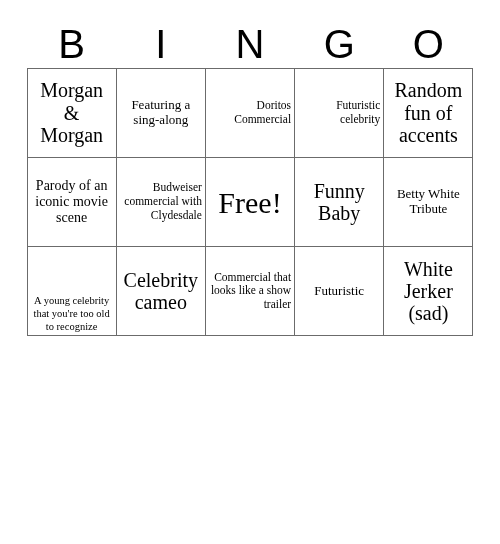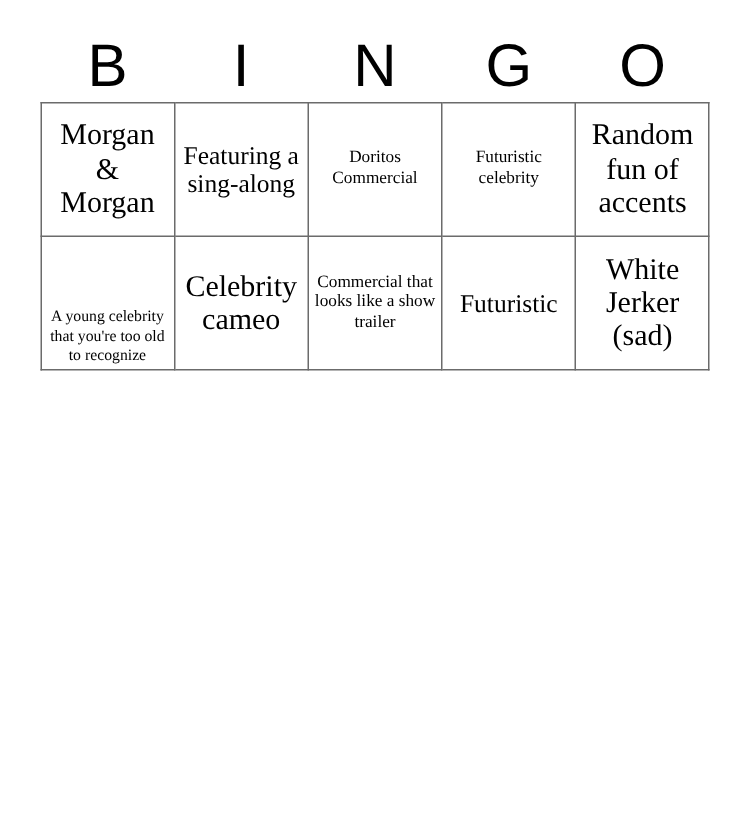--- a/index.html
+++ b/index.html
@@ -66,23 +66,23 @@
     width: 100%;
     line-height: 1.12;
     word-wrap: break-word;
     overflow-wrap: break-word;
     hyphens: none;
   }
 
   
   .sz-xl   { font-size: 30px; line-height: 1.1; }
   .sz-lg   { font-size: 20px; line-height: 1.12; }
-  .sz-md   { font-size: 17px; line-height: 1.14; }
+  .sz-md   { font-size: 13px; line-height: 1.14; }
   .sz-sm   { font-size: 14px; line-height: 1.16; }
-  .sz-xs   { font-size: 11.5px; line-height: 1.2; }
+  .sz-xs   { font-size: 11.5px; line-height: 1.2; text-align: right; }
   .sz-xxs  { font-size: 10.5px; line-height: 1.22; margin-top: 46px; }
 </style>
 </head>
 <body>
 
 <div class="card">
 
   <div class="bingo-header">
     <div class="letter">B</div>
     <div class="letter">I</div>
@@ -105,20 +105,37 @@
           </td>
         <td>
             <span class="cell-text sz-xs">Futuristic celebrity</span>
           </td>
         <td>
             <span class="cell-text sz-lg">Random fun of accents</span>
           </td>
       </tr>
       <tr>
         <td>
+            <span class="cell-text sz-sm">Parody of an iconic movie scene</span>
+          </td>
+        <td>
+            <span class="cell-text sz-xs">Budweiser commercial with Clydesdale</span>
+          </td>
+        <td>
+            <span class="cell-text sz-xl">Free!</span>
+          </td>
+        <td>
+            <span class="cell-text sz-lg">Funny Baby</span>
+          </td>
+        <td>
+            <span class="cell-text sz-md">Betty White Tribute</span>
+          </td>
+      </tr>
+      <tr>
+        <td>
             <span class="cell-text sz-xxs">A young celebrity that you're too old to recognize</span>
           </td>
         <td>
             <span class="cell-text sz-lg">Celebrity cameo</span>
           </td>
         <td>
             <span class="cell-text sz-xs">Commercial that looks like a show trailer</span>
           </td>
         <td>
             <span class="cell-text sz-md">Futuristic</span>

